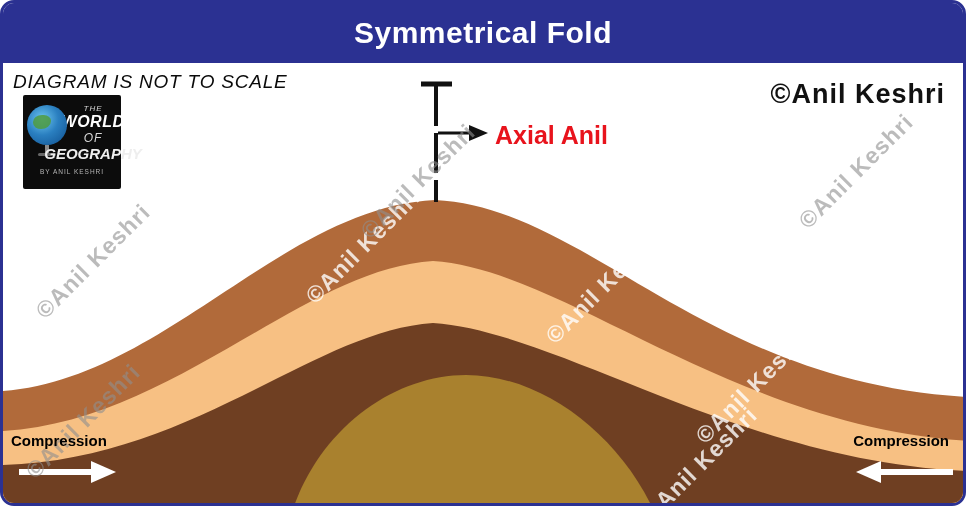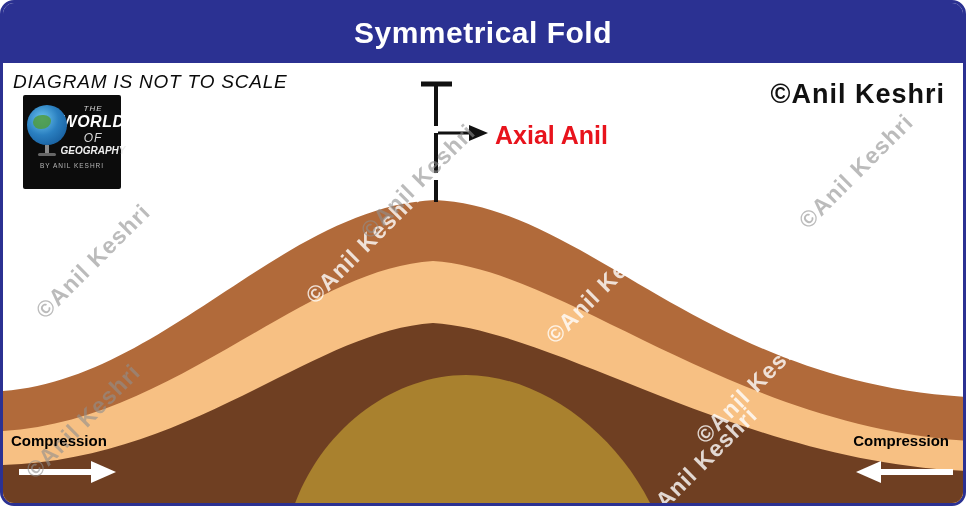--- a/index.html
+++ b/index.html
@@ -66,21 +66,21 @@
   }
   .globe-stand{width:4px;height:8px;background:#8a8a8a;}
   .globe-base{width:18px;height:3px;background:#666;border-radius:2px;}
   .logo-text{
     width:48px;display:flex;flex-direction:column;align-items:center;
     color:#d9d9d9;text-align:center;padding-top:5px;font-style:italic;
   }
   .logo-text .l1{font-size:8px;letter-spacing:1px;}
   .logo-text .l2{font-size:16px;font-weight:bold;color:#fff;letter-spacing:.5px;}
   .logo-text .l3{font-size:12px;letter-spacing:1px;}
-  .logo-text .l4{font-size:10px;font-weight:bold;color:#eee;}
+  .logo-text .l4{font-size:15px;font-weight:bold;color:#eee;}
   .logo-byline{
     width:100%;text-align:center;color:#b5b5b5;font-size:6.5px;
     letter-spacing:1px;margin-top:6px;
   }
 </style>
 </head>
 <body>
 
 <div class="page">
 

